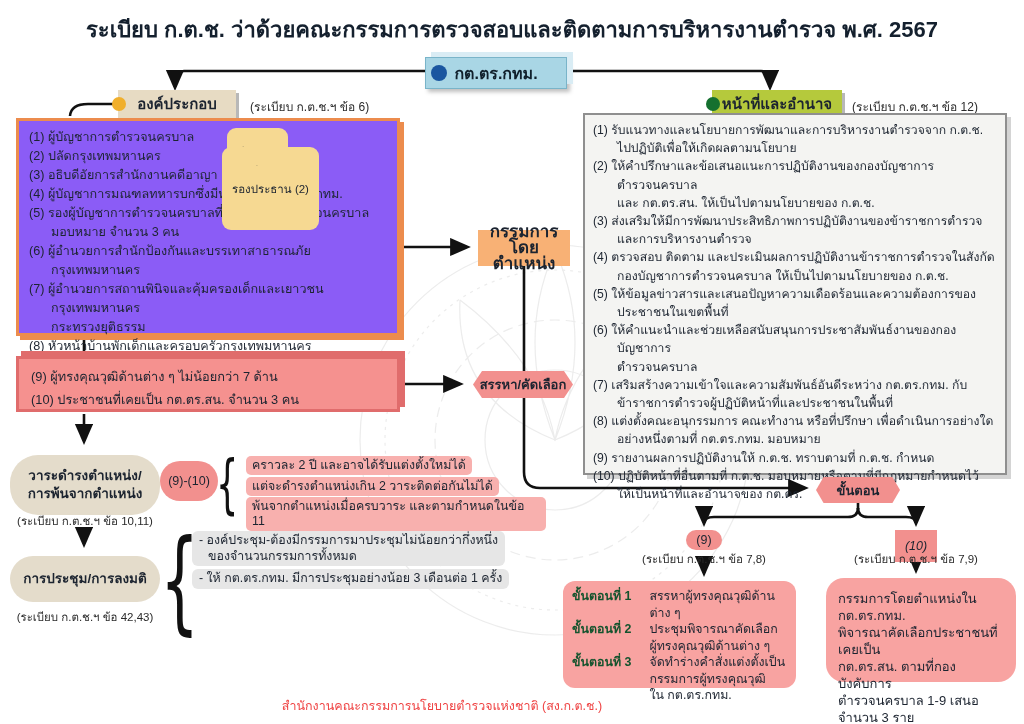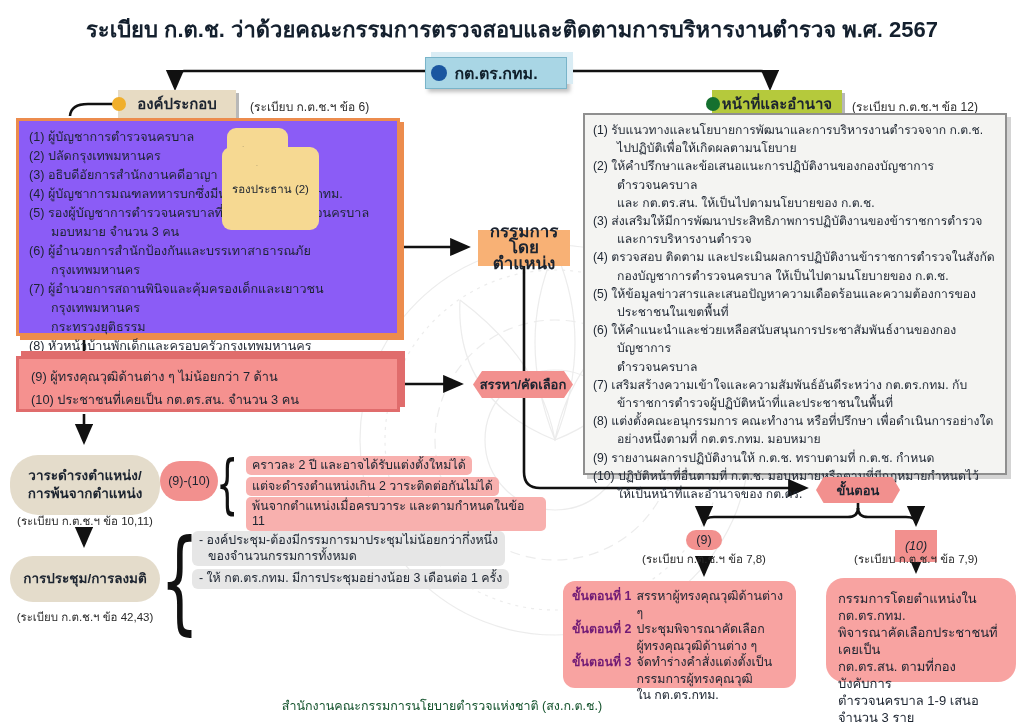--- a/index.html
+++ b/index.html
@@ -66,25 +66,25 @@
          padding:2px 6px;margin-bottom:1px;}
   .gnotes{left:192px;top:531px;width:340px;}
   .gnote{display:inline-block;background:#e6e6e6;border-radius:6px;font-size:12.4px;line-height:15.5px;
          padding:2px 7px;margin-bottom:2px;white-space:pre-line;padding-left:16px;text-indent:-9px;}
   
   .stepcap{text-align:center;font-size:11.5px;color:#2a2a2a;}
   
   .stepbox{left:563px;top:581px;width:233px;height:107px;background:#f8a3a1;border-radius:12px;box-sizing:border-box;
            padding:7px 8px 0 9px;}
   .step-row{display:flex;font-size:12.4px;line-height:16.5px;}
-  .step-row b{flex:none;margin-right:5px;color:#701a75;}
+  .step-row b{flex:none;margin-right:18px;color:#14532d;}
   .step-row span{white-space:pre-line;}
   .notebox{left:826px;top:578px;width:190px;height:104px;background:#f8a3a1;border-radius:18px;box-sizing:border-box;
            padding:12px 10px 0 12px;font-size:13px;line-height:17px;white-space:pre-line;}
-  .footer{left:0;top:696px;width:884px;text-align:center;font-size:12.5px;color:#14532d;}
+  .footer{left:0;top:696px;width:884px;text-align:center;font-size:12.5px;color:#ef4444;}
   .wm{opacity:.35;}
 </style>
 </head>
 <body>
 
 <div class="canvas">
 
   <svg class="lines wm" width="1024" height="724">
     <g fill="none" stroke="#c9c9c9" stroke-width="1.2">
       <circle cx="555" cy="440" r="195"></circle>

